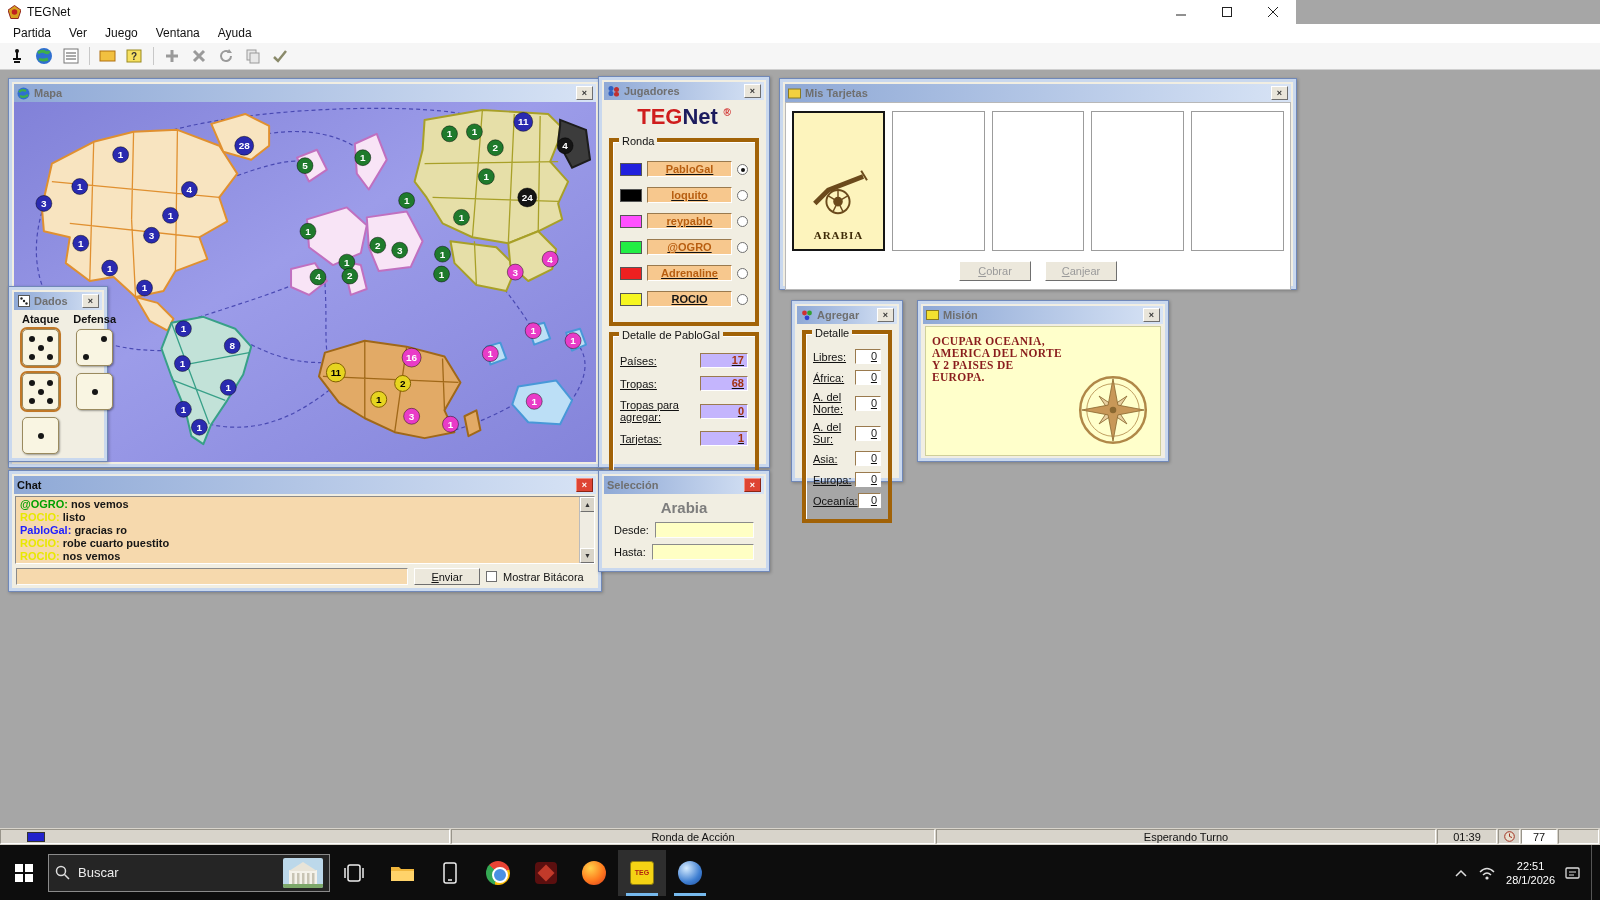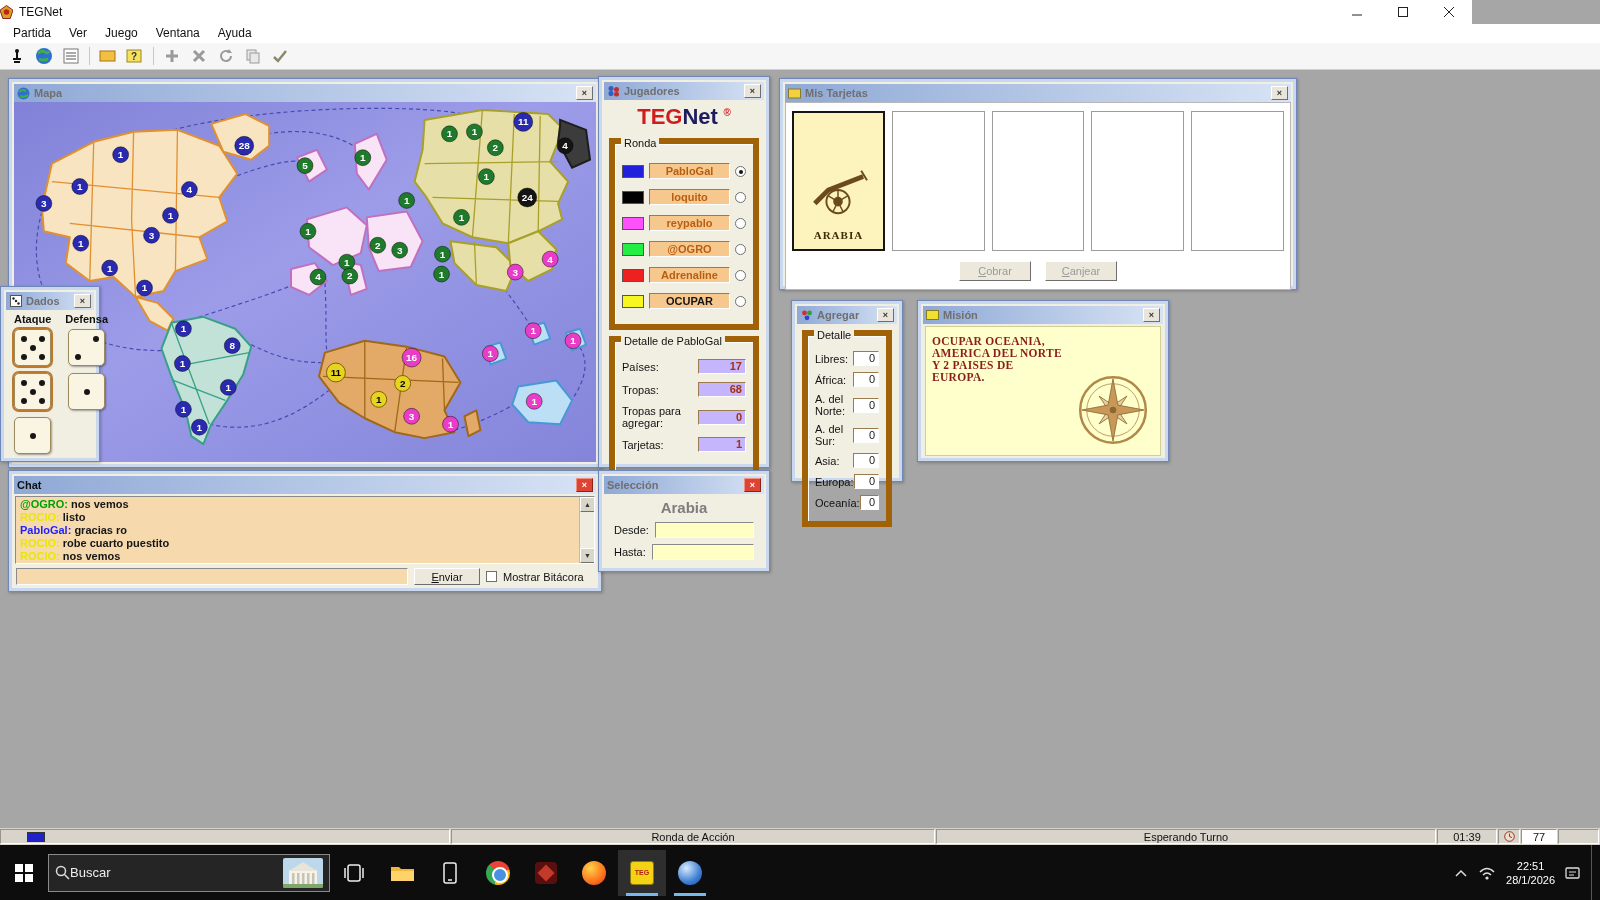--- a/index.html
+++ b/index.html
@@ -1,40 +1,40 @@
 <!DOCTYPE html>
 <html><head>
 <meta charset="utf-8">
 <style>
   *{margin:0;padding:0;box-sizing:border-box;font-family:"Liberation Sans",sans-serif;}
   html,body{width:1600px;height:900px;overflow:hidden;}
   body{position:relative;background:#a6a6a6;font-size:11px;color:#111;}
 
   
-  .app-titlebar{position:absolute;top:0;left:0;width:1472px;height:24px;background:#ffffff;display:flex;align-items:center;}
+  .app-titlebar{position:absolute;top:0;left:0;width:1296px;height:24px;background:#ffffff;display:flex;align-items:center;padding-left:8px;}
   .app-title{font-size:12px;margin-left:6px;}
   .wincontrols{margin-left:auto;display:flex;height:24px;}
   .wc{width:46px;height:24px;display:flex;align-items:center;justify-content:center;color:#222;}
   .menubar{position:absolute;top:24px;left:0;width:1600px;height:19px;background:#fff;display:flex;align-items:flex-start;padding-left:4px;}
   .mi{padding:2px 9px;font-size:12px;}
   .toolbar{position:absolute;top:43px;left:0;width:1600px;height:27px;background:#f6f6f6;border-bottom:1px solid #cfcfcf;display:flex;align-items:center;gap:3px;padding:0 5px;}
   .tbtn{width:24px;height:22px;display:flex;align-items:center;justify-content:center;}
   .tsep{width:1px;height:18px;background:#c8c8c8;margin:0 3px;}
 
   .mdi{position:absolute;top:70px;left:0;width:1600px;height:758px;background:#a6a6a6;overflow:hidden;}
 
   
   .win{position:absolute;background:#f1eee2;border:1px solid #7088b8;box-shadow:inset 0 0 0 3px #c9d8ee, 1px 1px 3px rgba(0,0,0,.25);padding:5px;}
   .wtitle{height:18px;background:linear-gradient(to right,#8fa9d6,#d7e3f5);display:flex;align-items:center;gap:4px;padding:0 3px;font-weight:bold;font-size:11px;color:#6f6f6f;}
   .wtitle.active{color:#101010;}
   .wclose{margin-left:auto;width:17px;height:14px;background:#e9e5da;border:1px solid;border-color:#fff #6f6f6f #6f6f6f #fff;font-size:9px;line-height:12px;text-align:center;color:#333;font-weight:bold;}
   .wclose.red{background:#de4333;color:#fff;border-color:#f09080 #8c2414 #8c2414 #f09080;}
   .ticon{width:13px;height:13px;display:inline-flex;align-items:center;justify-content:center;}
 
-  .gbox{position:relative;border:6px solid #a16207;box-shadow:inset 1px 1px 0 #fff;margin:6px 5px 5px;padding:9px 5px 5px;}
+  .gbox{position:relative;border:4px solid #a16207;box-shadow:inset 1px 1px 0 #fff;margin:6px 5px 5px;padding:9px 5px 5px;text-decoration:underline;}
   .glabel{position:absolute;top:-7px;left:6px;background:#f1eee2;padding:0 3px;font-size:11px;}
 
   .sunken{border:1px solid;border-color:#8a8a8a #fdfdfd #fdfdfd #8a8a8a;}
   .btn{background:#ece8dc;border:1px solid;border-color:#fff #6f6f6f #6f6f6f #fff;font-size:11px;display:flex;align-items:center;justify-content:center;}
   .btn.disabled{color:#9a9a9a;}
   .accel{display:block;}
   .accel::first-letter{text-decoration:underline;}
 
   
   .map-body{width:582px;height:360px;}
@@ -98,21 +98,21 @@
   
   .statusbar{position:absolute;top:828px;left:0;width:1600px;height:17px;background:#d8d4cb;display:flex;}
   .sseg{border:1px solid;border-color:#98948a #fff #fff #98948a;margin:1px 1px 1px 0;display:flex;align-items:center;justify-content:center;position:relative;}
   .sswatch{position:absolute;left:26px;top:2px;width:18px;height:10px;border:1px solid #333;}
 
   
   .taskbar{position:absolute;top:845px;left:0;width:1600px;height:55px;background:#0d0d0d;display:flex;align-items:center;color:#fff;}
   .tb-btn{width:48px;height:46px;display:flex;align-items:center;justify-content:center;position:relative;}
   .tb-btn.open::after{content:"";position:absolute;left:8px;right:8px;bottom:0;height:3px;background:#76b9ed;}
   .tb-btn.active{background:#2e2e2e;}
-  .tb-search{width:282px;height:38px;background:#252525;border:1px solid #8a8a8a;display:flex;align-items:center;padding:0 6px;color:#eee;font-size:13px;}
+  .tb-search{width:282px;height:38px;background:#252525;border:1px solid #8a8a8a;display:flex;align-items:center;gap:8px;padding:0 6px;color:#eee;font-size:13px;}
   .sh-img{margin-left:auto;width:40px;height:30px;overflow:hidden;border-radius:2px;}
   .chrome{width:24px;height:24px;border-radius:50%;background:conic-gradient(from -45deg,#ea4335 0 120deg,#fbbc05 0 240deg,#34a853 0 360deg);position:relative;}
   .chrome::after{content:"";position:absolute;left:6px;top:6px;width:12px;height:12px;border-radius:50%;background:#4a90e2;border:2px solid #fff;}
   .firefox{width:24px;height:24px;border-radius:50%;background:radial-gradient(circle at 35% 30%,#ffd24a,#ff7b1e 55%,#d6381f);}
   .redapp{width:22px;height:22px;border-radius:4px;background:#5a0f0f;position:relative;}
   .redapp::after{content:"";position:absolute;left:5px;top:5px;width:12px;height:12px;background:#c23a2a;transform:rotate(45deg);}
   .tegico{width:24px;height:24px;background:#f4d314;border:1px solid #8a7a10;border-radius:3px;display:flex;align-items:center;justify-content:center;}
   .tegico span{font-size:7px;font-weight:bold;color:#b02010;}
   .bluesphere{width:24px;height:24px;border-radius:50%;background:radial-gradient(circle at 35% 30%,#d6ecff,#3f7fd2 60%,#1b4b9a);}
   .tray{margin-left:auto;display:flex;align-items:center;gap:10px;padding-right:4px;height:100%;}
@@ -393,21 +393,21 @@
             <text x="521" y="233.5" text-anchor="middle" font-size="10" font-weight="bold" fill="#fff">1</text>
             <circle cx="561" cy="240" r="8" fill="#e93cc8" stroke="rgba(0,0,0,0.45)"></circle>
             <text x="561" y="243.5" text-anchor="middle" font-size="10" font-weight="bold" fill="#fff">1</text>
             <circle cx="522" cy="301" r="8" fill="#e93cc8" stroke="rgba(0,0,0,0.45)"></circle>
             <text x="522" y="304.5" text-anchor="middle" font-size="10" font-weight="bold" fill="#fff">1</text>
           </g>
       </svg>
     </div>
   </div>
 
-  <div class="win" style="left:0;top:216px;width:100px;height:176px;">
+  <div class="win" style="left:8px;top:216px;width:100px;height:176px;">
     <div class="wtitle">
       <span class="ticon">
           <svg width="12" height="12">
             <rect x="0.5" y="0.5" width="11" height="11" fill="#fff" stroke="#555"></rect>
             <circle cx="3.5" cy="3.5" r="1.2" fill="#222"></circle>
             <circle cx="8.5" cy="8.5" r="1.2" fill="#222"></circle>
             <circle cx="6" cy="6" r="1.2" fill="#222"></circle>
           </svg>
         </span>
       <span>Dados</span>
@@ -582,21 +582,21 @@
             <div class="pname">@OGRO</div>
             <div class="radio"></div>
           </div>
           <div class="player-row">
             <div class="pswatch" style="background: rgb(238, 32, 32);"></div>
             <div class="pname">Adrenaline</div>
             <div class="radio"></div>
           </div>
           <div class="player-row">
             <div class="pswatch" style="background: rgb(246, 246, 32);"></div>
-            <div class="pname dark">OCUPAR</div>
+            <div class="pname dark">ROCIO</div>
             <div class="radio"></div>
           </div>
         </div>
     </div>
     <div class="gbox">
       <span class="glabel">Detalle de PabloGal</span>
       <div id="detalle-list">
           <div class="drow">
             <div class="dlab" style="flex: 1 1 0%;">Países:</div>
             <div class="dval">17</div>

